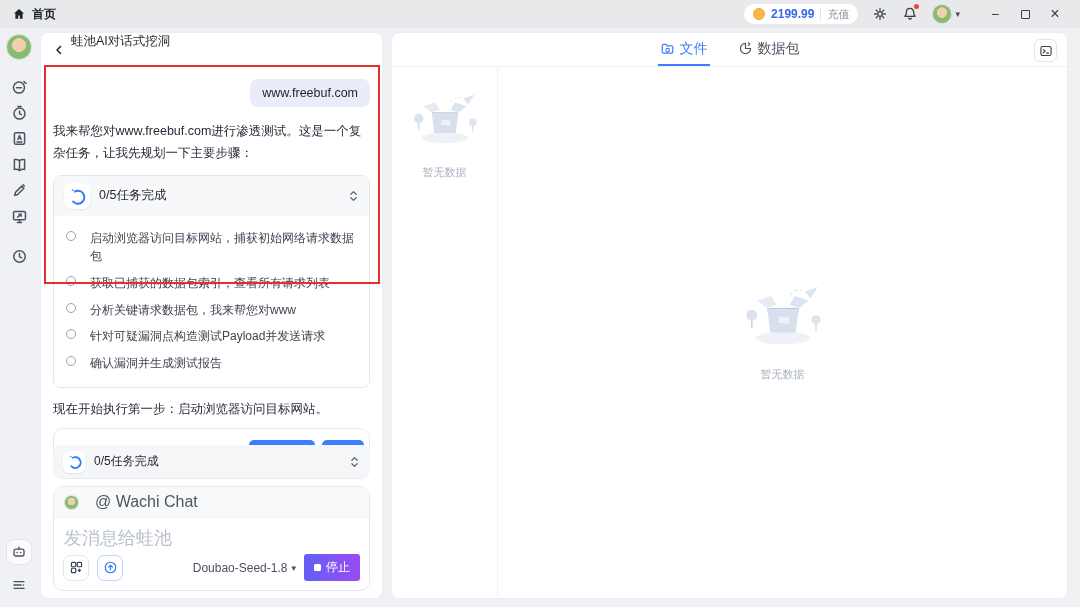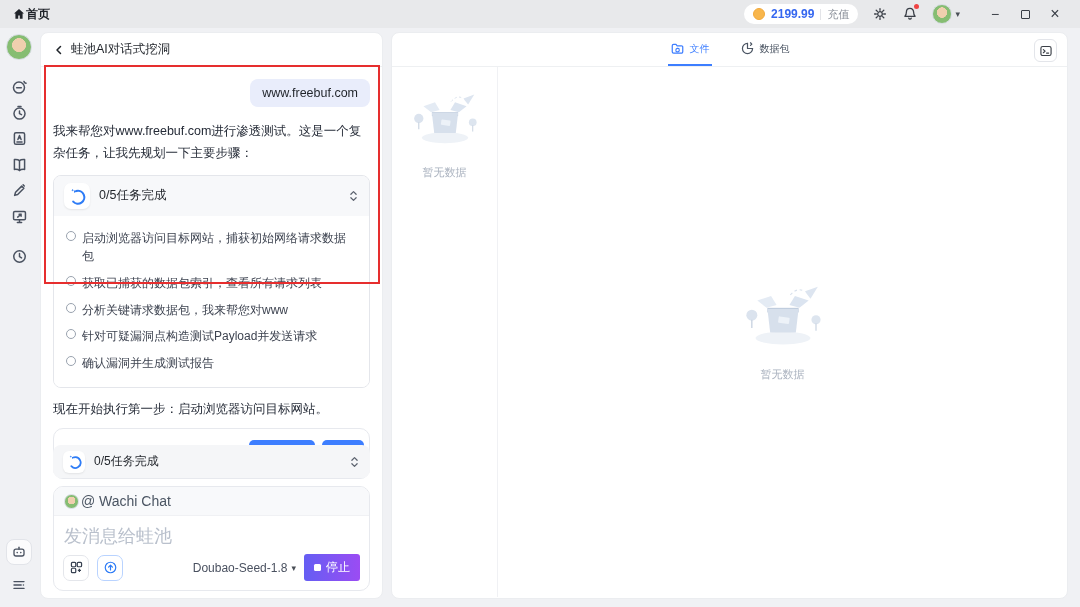--- a/index.html
+++ b/index.html
@@ -3,21 +3,21 @@
 <meta charset="utf-8">
 <style>
   * { margin:0; padding:0; box-sizing:border-box; }
   html,body { width:1080px; height:607px; overflow:hidden;
     font-family:"Liberation Sans","DejaVu Sans",sans-serif; }
   body { background:#f0f1f4; position:relative; }
 
   
   .titlebar { height:28px; background:#e8e9eb; display:flex; align-items:center;
     justify-content:space-between; padding:0 10px 0 12px; }
-  .tb-left { display:flex; align-items:center; font-size:12px; color:#1f2329; font-weight:bold; cursor:pointer; }
+  .tb-left { display:flex; align-items:center; gap:6px; font-size:12px; color:#1f2329; font-weight:bold; cursor:pointer; }
   .tb-right { display:flex; align-items:center; gap:14px; }
   .balance-pill { background:#fff; border-radius:13px; height:20px; display:flex; align-items:center;
     gap:6px; padding:4px 9px; font-size:12px; }
   .coin { width:12px; height:12px; border-radius:50%; background:#f8b64c; border:1.5px solid #f2a93a; display:inline-block; }
   .bal { color:#3567f0; font-weight:bold; }
   .pill-div { width:1px; height:11px; background:#e3e4e8; }
   .recharge { color:#8a8f99; font-size:11px; cursor:pointer; }
   .tb-icon { width:16px; height:16px; display:inline-block; position:relative; cursor:pointer; }
   .bell-dot { position:absolute; right:-1px; top:-2px; width:5px; height:5px; border-radius:50%; background:#ef4444; }
   .tb-avatar-wrap { display:flex; align-items:center; gap:3px; cursor:pointer; }
@@ -44,80 +44,80 @@
   .rail-bottom { margin-top:auto; display:flex; flex-direction:column; align-items:center; gap:8px; }
   .bot-btn { width:26px; height:26px; border:1px solid #e2e4e9; border-radius:8px; background:#fbfbfc;
     display:flex; align-items:center; justify-content:center; cursor:pointer; }
 
   
   .chat-card { position:absolute; left:40px; top:4px; width:343px; bottom:8px; background:#fff;
     border-radius:8px; border:1px solid #ebedf0; }
   .right-card { position:absolute; left:391px; right:12px; top:4px; bottom:8px; background:#fff;
     border-radius:8px; border:1px solid #ebedf0; }
 
-  .card-header { height:34px; border-bottom:1px solid #eef0f2; display:flex; align-items:center;
+  .card-header { height:34px; border-bottom:1px solid #eef0f2; display:flex; 
     padding:0 12px; border-radius:8px 8px 0 0; }
   .chat-title { font-size:12.5px; color:#1f2329; margin-left:6px; }
   .back-btn { display:flex; align-items:center; cursor:pointer; }
 
   .chat-body { padding:12px; font-size:12.5px; color:#252b37; }
 
   .red-annotation { position:absolute; left:3px; top:32px; width:336px; height:219px;
     border:2px solid #e62e2e; z-index:6; pointer-events:none; }
 
   .bubble-row { display:flex; justify-content:flex-end; }
   .user-bubble { background:#e9edfb; border-radius:8px; padding:7px 12px; font-size:12.5px; color:#1f2329; }
 
   .assistant-text { margin-top:14px; line-height:1.75; }
 
   .task-box { margin-top:10px; border:1px solid #e4e6eb; border-radius:8px; overflow:hidden; }
   .task-head { background:#f7f8fa; padding:7px 10px; display:flex; align-items:center; gap:9px; cursor:pointer; }
   .logo-tile { width:26px; height:26px; background:#fff; border-radius:7px; box-shadow:0 1px 2px rgba(0,0,0,.08);
     display:flex; align-items:center; justify-content:center; }
   .task-head-label { font-size:12.5px; color:#1f2329; flex:1; }
   .task-list { background:#fff; padding:9px 12px 11px; }
-  .task-item { display:flex; align-items:flex-start; gap:6px; font-size:12px; color:#3d4350; line-height:1.55; padding:4px 0; }
+  .task-item { display:flex; align-items:flex-start; gap:14px; font-size:12px; color:#3d4350; line-height:1.55; padding:4px 0; }
   .task-circle { width:10px; height:10px; border:1.3px solid #9aa3af; border-radius:50%; flex:0 0 auto; margin-top:2px; }
 
   .step-text { margin-top:13px; }
 
   .url-card { margin-top:10px; border:1px solid #e7e9ee; border-radius:10px; padding:11px 10px;
     display:flex; align-items:center; gap:7px; }
   .url-text { font-size:14.5px; font-weight:bold; color:#111827; flex:1; letter-spacing:.1px; }
   .btn-blue { background:#3d7eff; color:#fff; font-size:12px; border:none; border-radius:5px;
     padding:5px 9px; cursor:pointer; white-space:nowrap; }
 
   .collapsed-bar { position:absolute; left:12px; right:12px; bottom:120px; height:33px; background:#f5f6f8;
     border-radius:8px; display:flex; align-items:center; gap:9px; padding:0 10px; cursor:pointer; }
   .logo-tile-sm { width:22px; height:22px; background:#fff; border-radius:6px; box-shadow:0 1px 2px rgba(0,0,0,.08);
     display:flex; align-items:center; justify-content:center; }
   .collapsed-label { font-size:12px; color:#1f2329; flex:1; }
 
   .input-panel { position:absolute; left:12px; right:12px; bottom:7px; height:105px; border:1px solid #e7e9ee;
     border-radius:10px; background:#fff; display:flex; flex-direction:column; overflow:hidden; }
-  .input-head { display:flex; align-items:center; gap:2px; padding:6px 10px; background:#f8f9fb;
-    border-bottom:1px solid #f0f1f4; font-size:14px; color:#4b5563; }
+  .input-head { display:flex; align-items:center; gap:16px; padding:6px 10px; background:#f8f9fb;
+    border-bottom:1px solid #f0f1f4; font-size:16px; color:#4b5563; }
   .av15 { width:15px; height:15px; }
   .input-panel textarea { border:none; outline:none; resize:none; flex:1; padding:8px 10px; font-size:18px;
     font-family:inherit; color:#252b37; }
   .input-panel textarea::placeholder { color:#b9c0cc; }
   .input-foot { display:flex; align-items:center; gap:8px; padding:7px 9px 9px; }
   .foot-icon-btn { width:26px; height:26px; border:1px solid #e4e6eb; border-radius:7px; background:#fff;
     display:flex; align-items:center; justify-content:center; cursor:pointer; }
   .foot-icon-btn.blue { border-color:#b9d3ff; }
   .foot-spacer { flex:1; }
   .model-select { display:flex; align-items:center; gap:4px; font-size:12px; color:#4a5160; cursor:pointer; }
   .stop-btn { background:linear-gradient(90deg,#655ef3,#9b4cf3); color:#fff; border:none; border-radius:3px;
     padding:5px 10px; font-size:12px; display:flex; align-items:center; gap:5px; cursor:pointer; }
   .stop-sq { width:7px; height:7px; background:#fff; border-radius:1.5px; display:inline-block; }
 
   
   .tabs-row { height:34px; border-bottom:1px solid #eef0f2; display:flex; align-items:stretch;
     justify-content:center; gap:26px; position:relative; }
-  .tab { display:flex; align-items:center; gap:5px; font-size:10px; color:#4b5563; cursor:pointer;
+  .tab { display:flex; align-items:center; gap:5px; font-size:14px; color:#4b5563; cursor:pointer;
     border-bottom:2.5px solid transparent; padding:0 2px; }
   .tab.active { color:#3d7eff; border-bottom-color:#3d7eff; }
   .term-btn { position:absolute; right:10px; top:6px; width:23px; height:23px; border:1px solid #e3e5ea;
     border-radius:6px; background:#fff; display:flex; align-items:center; justify-content:center; cursor:pointer; }
 
   .right-content { display:flex; height:calc(100% - 35px); }
   .file-col { width:106px; border-right:1px solid #f0f1f4; display:flex; flex-direction:column; align-items:center;
     padding-top:24px; }
   .packet-area { flex:1; display:flex; flex-direction:column; align-items:center; justify-content:center; }
   .empty-text { font-size:11px; color:#aab2bf; margin-top:16px; }

